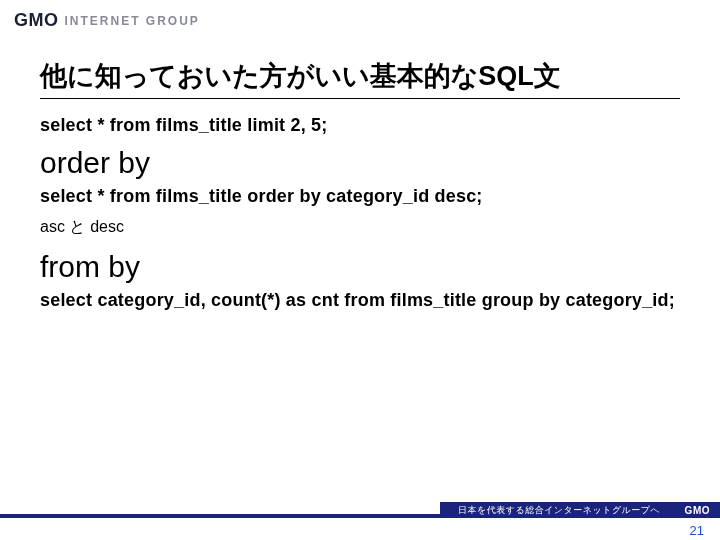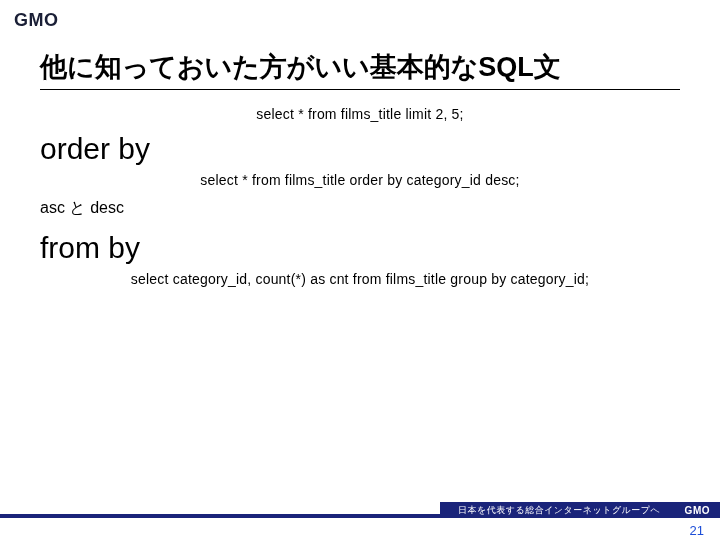--- a/index.html
+++ b/index.html
@@ -34,35 +34,34 @@
     color: #888a99;
     font-weight: 600;
     font-family: Arial, sans-serif;
   }
   .content {
     padding: 18px 40px 0 40px;
   }
   .slide-title {
     font-size: 27px;
     font-weight: 700;
-    margin: 0 0 16px 0;
+    margin: 9px 0 16px 0;
     border-bottom: 1.5px solid #000;
     padding-bottom: 4px;
   }
   .section {
     font-size: 30px;
     font-weight: 400;
     margin: 10px 0 6px 0;
   }
   .code {
-    font-size: 14px;
-    font-weight: 400;
+    font-size: 18px;
+    font-weight: 700;
     margin: 6px 0 10px 0;
     letter-spacing: 0.2px;
-    text-align: center;
   }
   .note {
     font-size: 16px;
     margin: 3px 0 12px 0;
   }
   .footer {
     position: absolute;
     left: 0;
     right: 0;
     bottom: 0;
@@ -111,20 +110,21 @@
     font-size: 13px;
     color: #1d4ed8;
   }
 </style>
 </head>
 <body>
 
 <div class="header">
   <div class="logo-group">
     <span class="logo-gmo">GMO</span>
+    <span class="logo-sub">INTERNET GROUP</span>
   </div>
 </div>
 
 <div class="content">
   <h1 class="slide-title">他に知っておいた方がいい基本的なSQL文</h1>
 
   <div class="code">select * from films_title limit 2, 5;</div>
 
   <div class="section">order by</div>
   <div class="code">select * from films_title order by category_id desc;</div>

